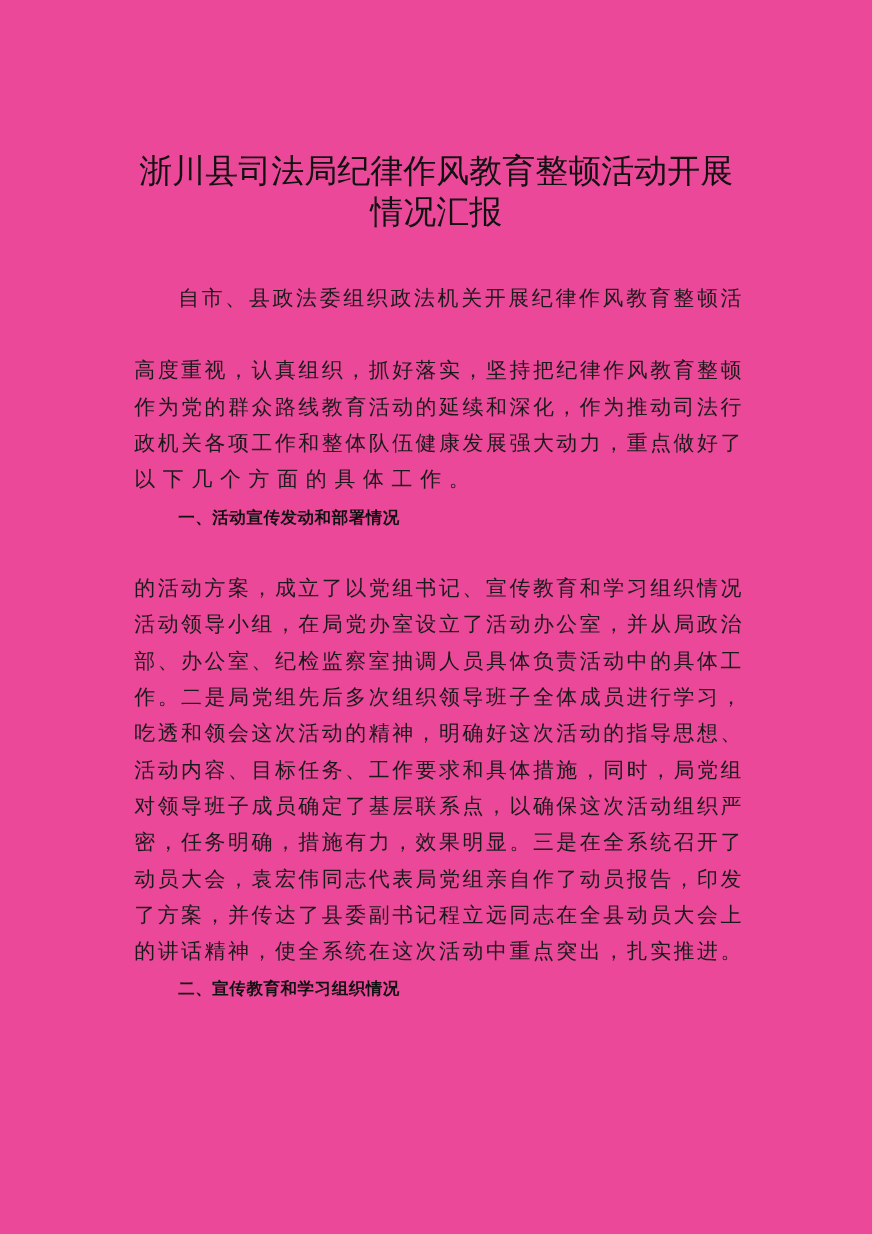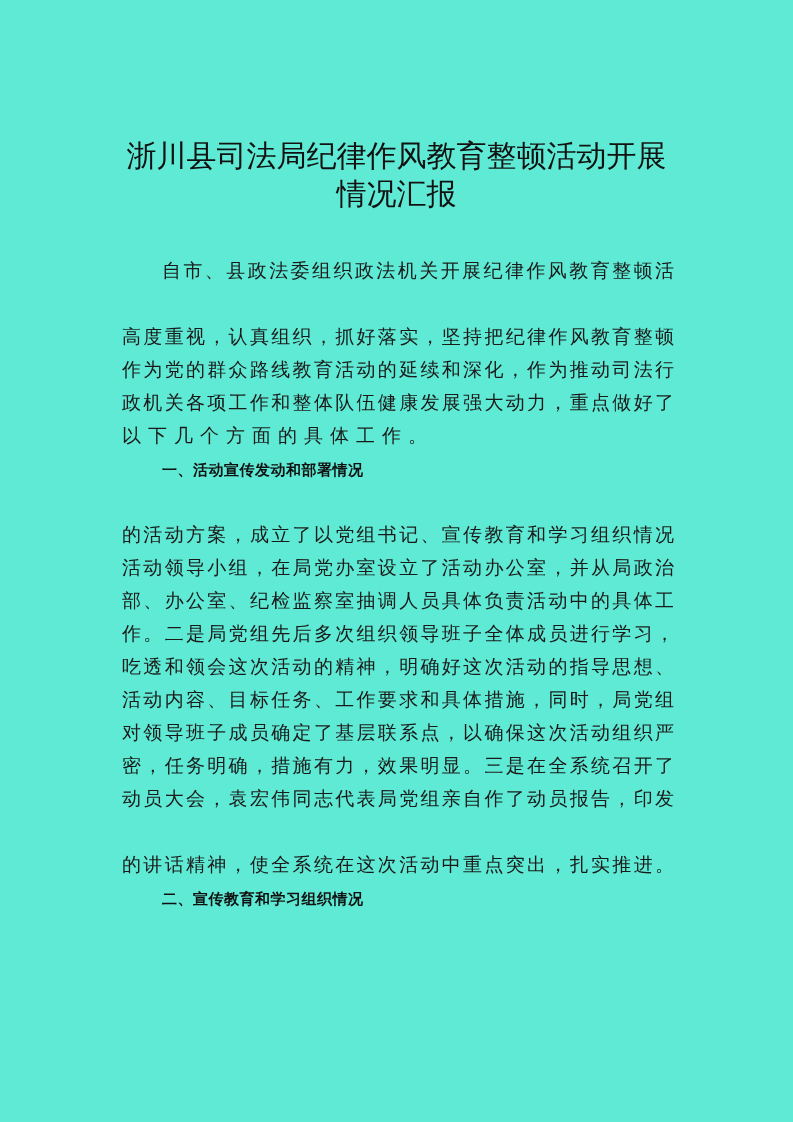--- a/index.html
+++ b/index.html
@@ -12,21 +12,21 @@
       height: 1122px;
       position: relative;
       overflow: hidden;
       color: #111111;
     }
     .page {
       position: absolute;
       left: 0; top: 0;
       width: 793px;
       height: 1122px;
-      background: #5eead4;
+      background: #ec4899;
     }
     .title {
       position: absolute;
       left: 0;
       width: 793px;
       text-align: center;
       font-family: "DejaVu Serif", "Liberation Serif", serif;
       font-size: 30px;
       line-height: 38px;
       color: #111;
@@ -86,17 +86,18 @@
 
   <div class="body-line" style="top:521px;">的活动方案，成立了以党组书记、宣传教育和学习组织情况</div>
   <div class="body-line" style="top:554px;">活动领导小组，在局党办室设立了活动办公室，并从局政治</div>
   <div class="body-line" style="top:587px;">部、办公室、纪检监察室抽调人员具体负责活动中的具体工</div>
   <div class="body-line" style="top:620px;">作。二是局党组先后多次组织领导班子全体成员进行学习，</div>
   <div class="body-line" style="top:653px;">吃透和领会这次活动的精神，明确好这次活动的指导思想、</div>
   <div class="body-line" style="top:686px;">活动内容、目标任务、工作要求和具体措施，同时，局党组</div>
   <div class="body-line" style="top:719px;">对领导班子成员确定了基层联系点，以确保这次活动组织严</div>
   <div class="body-line" style="top:752px;">密，任务明确，措施有力，效果明显。三是在全系统召开了</div>
   <div class="body-line" style="top:785px;">动员大会，袁宏伟同志代表局党组亲自作了动员报告，印发</div>
+  <div class="body-line" style="top:818px;">了方案，并传达了县委副书记程立远同志在全县动员大会上</div>
   <div class="body-line" style="top:851px;">的讲话精神，使全系统在这次活动中重点突出，扎实推进。</div>
 
   <div class="heading" style="top:884px;">二、宣传教育和学习组织情况</div>
 
 </div>
 
 </body></html>

